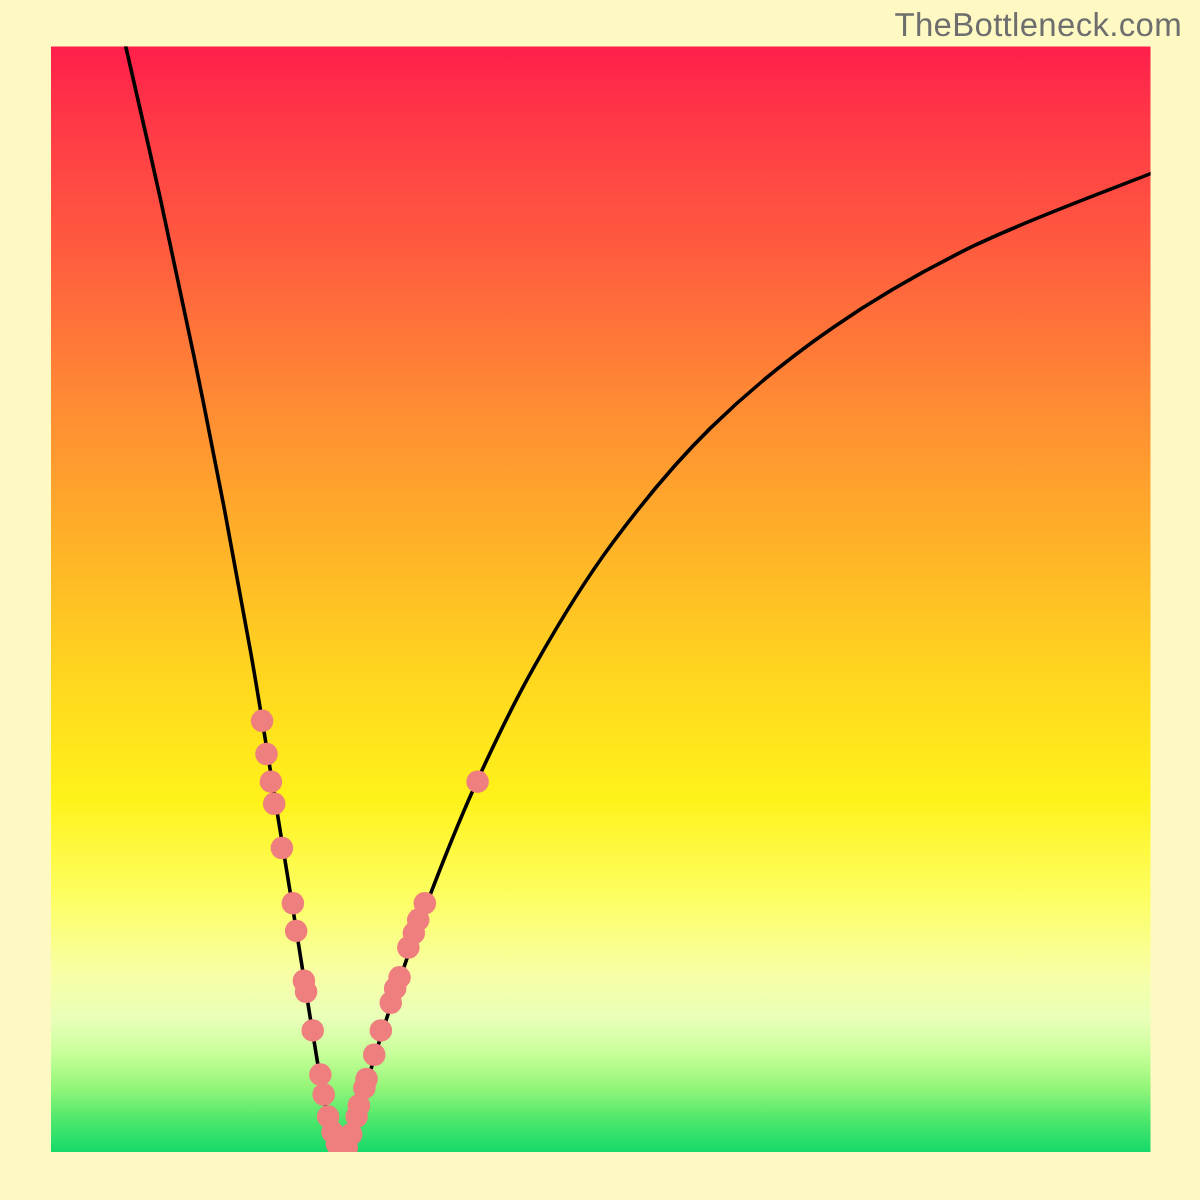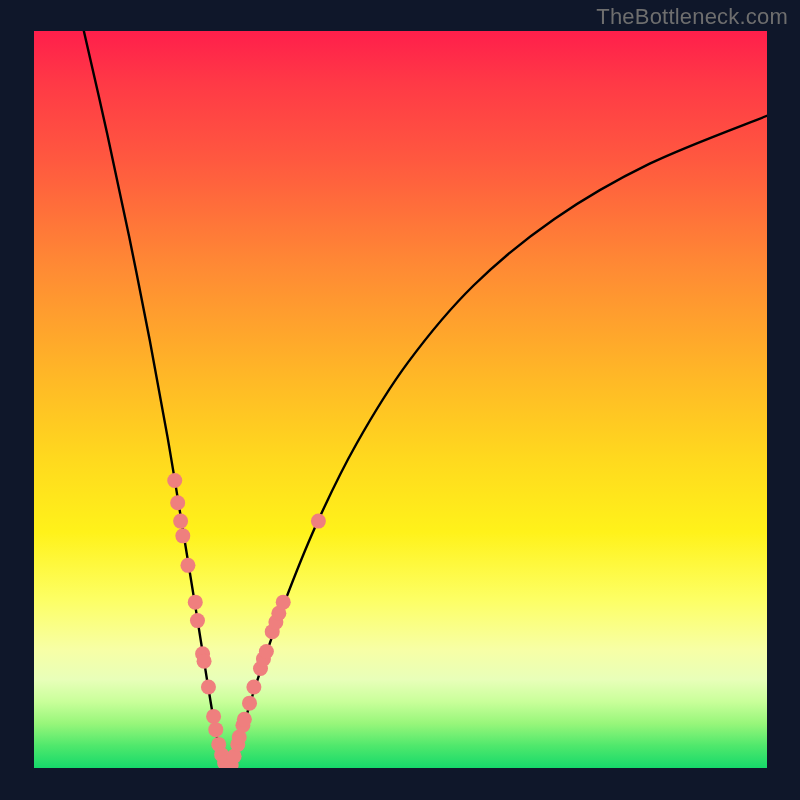--- a/index.html
+++ b/index.html
@@ -8,21 +8,21 @@
     width: 800px;
     height: 800px;
     background: #000;
     overflow: hidden;
     font-family: Arial, Helvetica, sans-serif;
   }
   .frame {
     position: relative;
     width: 800px;
     height: 800px;
-    background: #0f172a;
+    background: #fef9c3;
   }
   .watermark {
     position: absolute;
     top: 4px;
     right: 12px;
     color: #6e6e6e;
     font-size: 22px;
     font-weight: 400;
     letter-spacing: 0.2px;
     z-index: 5;

